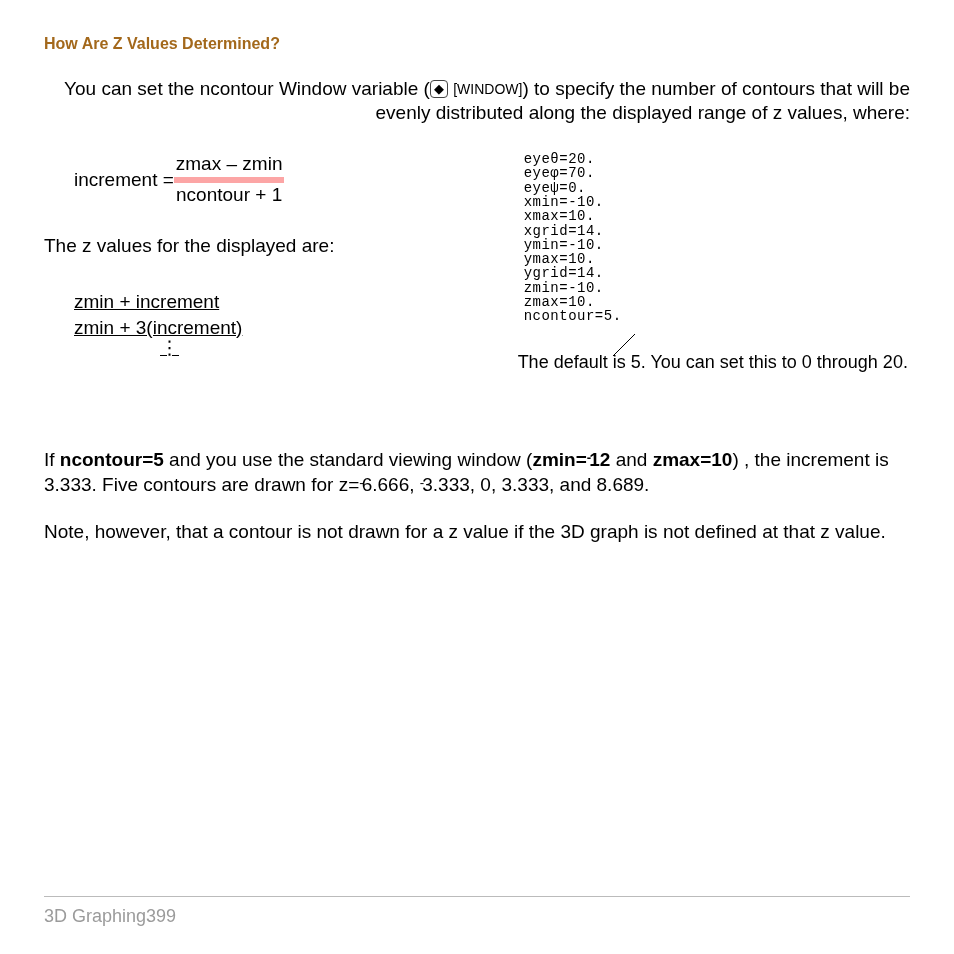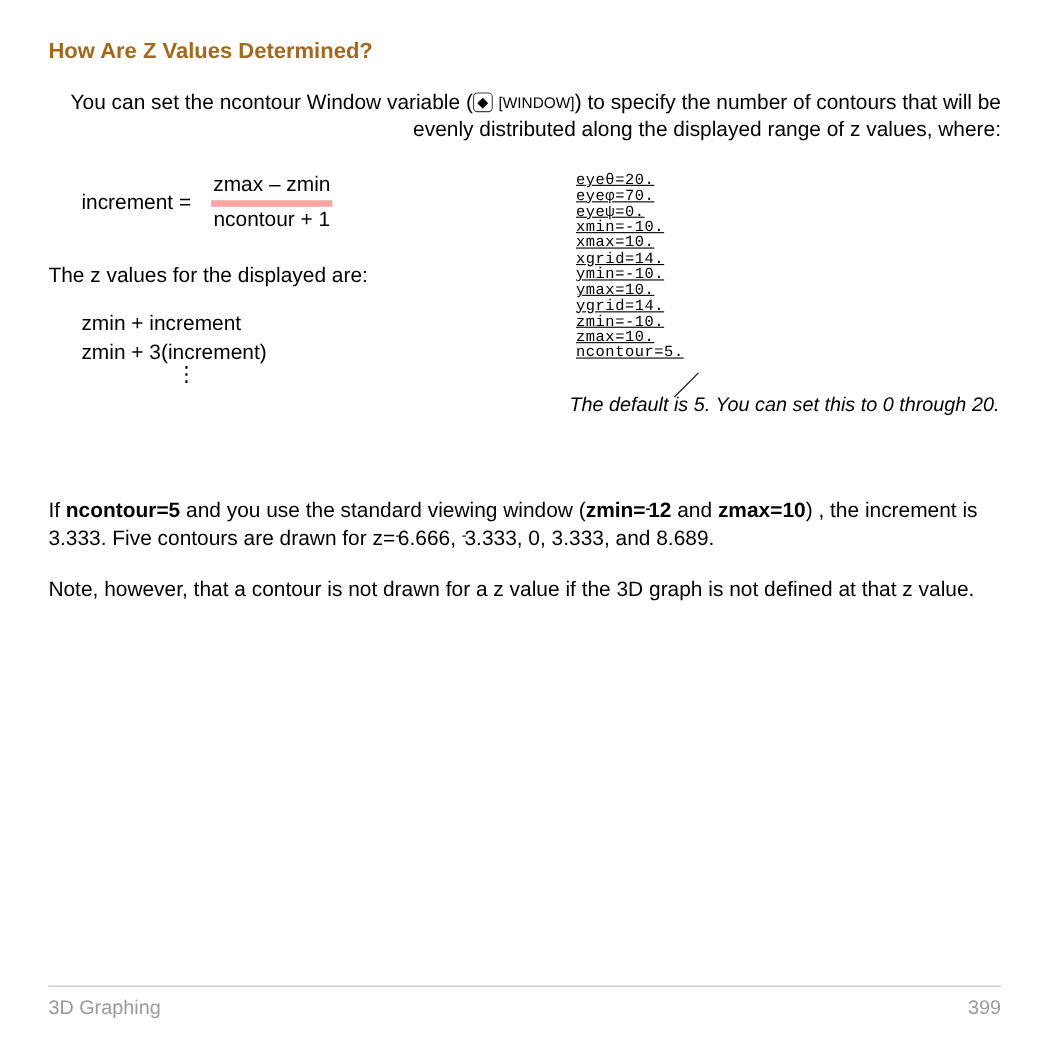--- a/index.html
+++ b/index.html
@@ -11,21 +11,21 @@
     width: 954px;
     height: 954px;
     box-sizing: border-box;
     position: relative;
     line-height: 1.3;
   }
   h2.heading {
     font-family: "Arial Black", Arial, sans-serif;
     font-weight: 900;
     color: #A3681B;
-    font-size: 20px;
+    font-size: 16px;
     letter-spacing: 0px;
     margin: 0 0 22px 0;
   }
   .intro { margin-bottom: 26px; text-align: right; }
   .keycap {
     display:inline-block;
     border:1px solid #444;
     border-radius:4px;
     font-size:13px;
     padding:0 3px;
@@ -42,62 +42,60 @@
     margin-bottom: 26px;
     margin-top: 8px;
     min-height: 270px;
   }
   .leftcol{ width: 54%; }
   .rightcol{ width: 46%; position:relative;}
   .increment-line{
     margin-left: 30px;
     display:flex;
     align-items:center;
-    gap:18px;
+    gap:0;
     margin-bottom: 26px;
   }
   .fraction{ display:inline-block; text-align:center; vertical-align:middle;}
   .fraction .num{ border-bottom:6px solid #fca5a5; padding:0 2px;}
   .fraction .den{ padding:0 2px;}
-  .zlist{ margin-left:30px; margin-top:20px;}
+  .zlist{ margin-left:30px; margin-top:32px;text-decoration:underline;}
   .zlist div{ margin:1px 0;}
   .vdots{ padding-left:86px; line-height:0.6;}
   .screenshot{
     font-family: "Courier New", monospace;
     font-size: 14px;
     line-height: 1.02;
     letter-spacing: 0.5px;
     white-space: pre;
     margin-left: 12px;
     color:#000;
-    text-decoration:underline;
   }
   .annot{
     font-size:18px;
     margin-top: 28px;
     margin-left: 6px;
     line-height:1.3;
-    font-style:italic;
   }
   .ptrline{
     position:absolute;
     left: 95px;
     top: 180px;
     width:34px;
     height:26px;
   }
   .para{ margin-bottom:22px; }
   .neg-sup { font-size: 0.7em; vertical-align: 0.3em; margin-right:-2px;}
   .footer{
     position:absolute;
     left:44px;
     right:44px;
     bottom: 26px;
     display:flex;
-    justify-content:space-between;
+    justify-content:flex-start;
     color:#9b9b9b;
     font-size:18px;
     border-top:1px solid #bbb;
     padding-top:8px;
   }
 </style>
 </head>
 <body>
 
 <h2 class="heading">How Are Z Values Determined?</h2>

